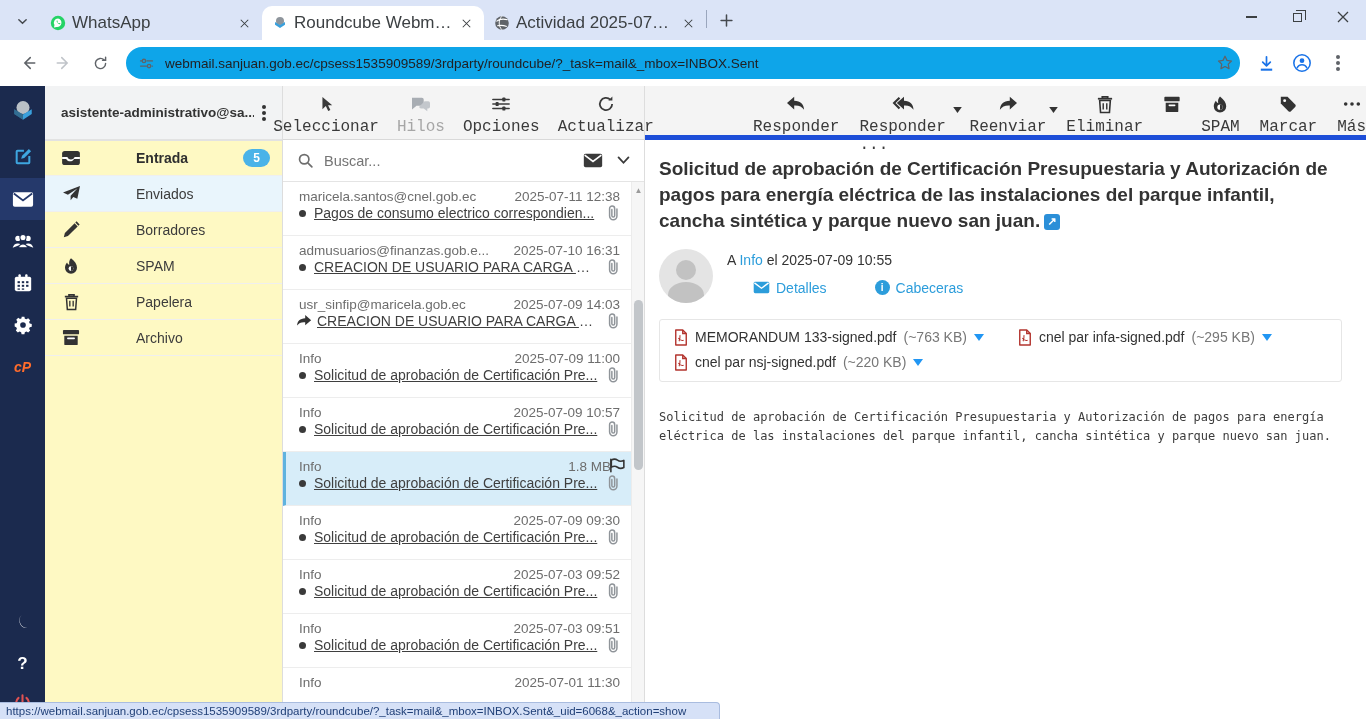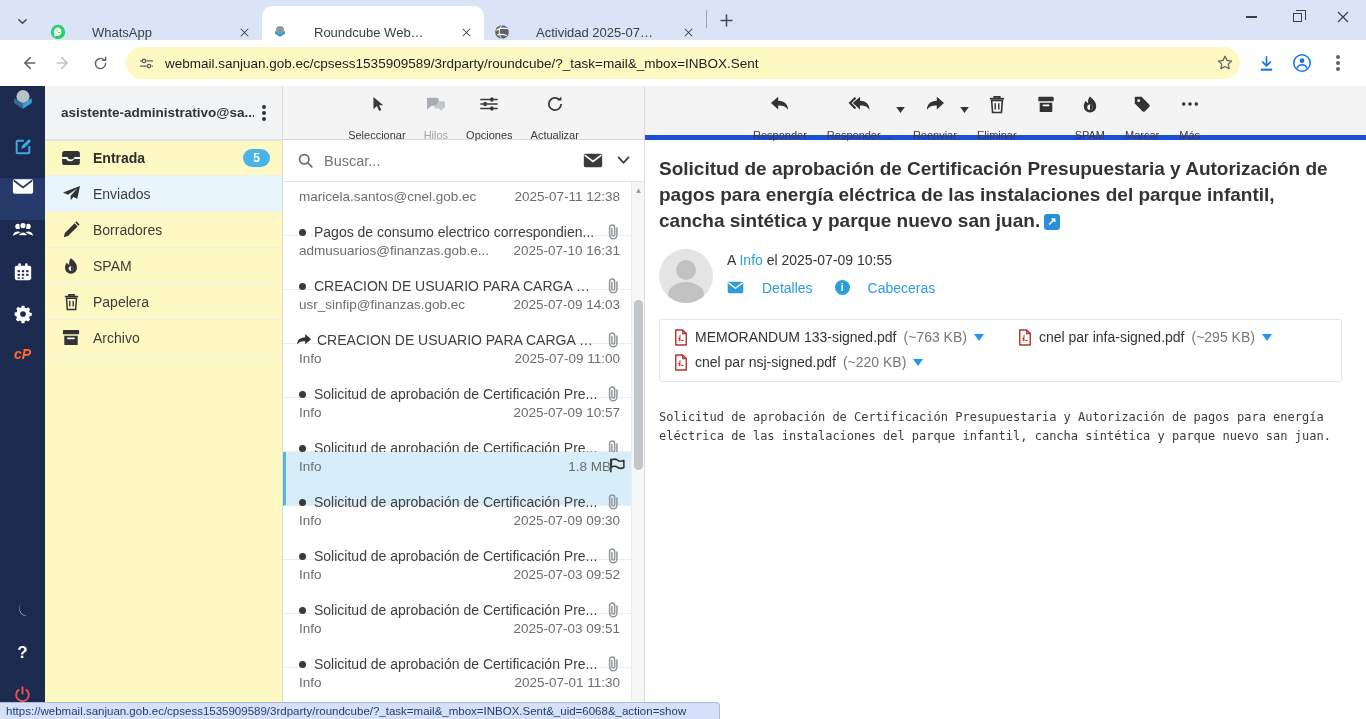--- a/index.html
+++ b/index.html
@@ -3,75 +3,75 @@
 <meta charset="utf-8">
 <style>
   * { margin:0; padding:0; box-sizing:border-box; }
   html,body { width:1366px; height:719px; overflow:hidden; background:#fff;
     font-family:"Liberation Sans", sans-serif; }
   #stage { position:relative; width:1366px; height:719px; overflow:hidden; }
 
   
   .tabstrip { height:40px; background:#dbe4f7; display:flex; align-items:flex-end; position:relative; }
   .tab-search-btn { width:28px; height:28px; margin:0 4px 5px 8px; border-radius:50%; display:flex; align-items:center; justify-content:center; color:#45494f; font-size:11px; }
-  .tab { height:34px; width:222px; display:flex; align-items:flex-end; padding:0 10px; border-radius:10px 10px 0 0; color:#3c4043; font-size:13px; position:relative;gap:20px; }
+  .tab { height:34px; width:222px; display:flex; align-items:center; padding:0 10px; border-radius:10px 10px 0 0; color:#3c4043; font-size:17px; position:relative; }
   .tab.active { background:#fff; }
   .tab .title { flex:1; overflow:hidden; white-space:nowrap; text-overflow:ellipsis; margin:0 6px; }
   .tab .close { width:16px; height:16px; display:flex; align-items:center; justify-content:center; border-radius:50%; }
   .tab .close svg { width:9px; height:9px; }
   .tab-sep { width:1px; height:18px; background:#9aa6bd; margin-bottom:12px; }
   .newtab-btn { width:26px; height:26px; margin:0 0 7px 6px; display:flex; align-items:center; justify-content:center; }
   .newtab-btn svg { width:13px; height:13px; }
   .win-controls { position:absolute; right:0; top:0; height:34px; display:flex; }
   .win-btn { width:46px; height:34px; display:flex; align-items:center; justify-content:center; }
   .ic-min { width:11px; height:1.5px; background:#3c4043; }
   .ic-restore { width:9px; height:9px; border:1.2px solid #3c4043; position:relative; background:#dbe4f7; }
   .ic-restore:before { content:""; position:absolute; left:2px; top:-4px; width:9px; height:9px; border:1.2px solid #3c4043; border-left:none; border-bottom:none; }
   .navbar { height:46px; background:#fff; display:flex; align-items:center; padding:0 10px; }
   .nav-btn { width:30px; height:30px; display:flex; align-items:center; justify-content:center; margin:0 3px; }
-  .urlbar { flex:1; height:32px; background:#fef9c3; border-radius:16px; display:flex; align-items:center; padding:0 6px 0 12px; margin:0 8px; }
+  .urlbar { flex:1; height:32px; background:#0ea5e9; border-radius:16px; display:flex; align-items:center; padding:0 6px 0 12px; margin:0 8px; }
   .urlbar .url-text { flex:1; color:#202124; font-size:13.5px; white-space:nowrap; overflow:hidden; }
   .urlbar .star { color:#5f6368; }
   .right-icons { display:flex; align-items:center; }
 
   
   #app { position:absolute; top:86px; left:0; right:0; bottom:0; display:flex; }
   .iconbar { width:45px; background:#1b2a4e; display:flex; flex-direction:column; align-items:center; position:relative; flex:none; }
-  .ib-item { width:45px; height:42px; display:flex; justify-content:center; }
+  .ib-item { width:45px; height:42px; display:flex; align-items:center; justify-content:center; }
   .ib-item.sel { background:#25396b; }
   .ib-spacer { flex:1; }
   .cp-logo { color:#ff6c2c; font-weight:bold; font-style:italic; font-size:14px; }
   .help-glyph { color:#fff; font-weight:bold; font-size:17px; }
 
   .folders { width:238px; background:#fef9c3; border-right:1px solid #ddd; flex:none; }
   .acct { height:54px; background:#f2f3f4; display:flex; align-items:center; padding:0 8px 0 16px; border-bottom:1px solid #e2e2e2; }
   .acct .email { flex:1; font-weight:bold; font-size:13.5px; color:#333; white-space:nowrap; overflow:hidden; }
   .kebab { width:4px; height:4px; border-radius:50%; background:#333; box-shadow:0 6px 0 #333, 0 -6px 0 #333; margin:0 8px; }
-  .folder { height:36px; display:flex; align-items:center; padding:0 12px 0 16px; border-bottom:1px solid #efefef; font-size:14px; color:#3c3c3c; }
+  .folder { height:36px; display:flex; align-items:center; padding:0 12px 0 16px; border-bottom:1px solid #efefef; font-size:14px; color:#3c3c3c;gap:43px; }
   .folder.first { border-top:1px solid #e2e2e2; font-weight:bold; color:#2f2f2f; }
   .folder.sel { background:#e9f5fc; }
   .folder .f-ic { width:20px; height:20px; margin-right:12px; display:flex; align-items:center; justify-content:center; }
   .folder .f-label { flex:1; }
   .badge { background:#4ab3e8; color:#fff; font-size:12px; font-weight:bold; border-radius:10px; padding:2px 10px; }
 
   .listcol { width:362px; border-right:1px solid #ddd; display:flex; flex-direction:column; position:relative; flex:none; background:#fff; }
   .list-toolbar { height:54px; background:#f4f4f4; border-bottom:1px solid #d9d9d9; display:flex; align-items:flex-start; justify-content:center; gap:18px; padding-top:7px; flex:none; }
-  .tb-item { display:flex; flex-direction:column; align-items:center; gap:14px; font-size:11px; color:#3a3a3a; position:relative; }
+  .tb-item { display:flex; flex-direction:column; align-items:center; gap:3px; font-size:16px; color:#3a3a3a; position:relative;font-family:Liberation Mono, monospace; }
   .tb-item.disabled { color:#a6a6a6; }
   .tb-item .t-ic { height:22px; display:flex; align-items:center; }
   .tb-caret { position:absolute; right:-12px; top:14px; }
   .searchrow { height:42px; display:flex; align-items:center; padding:0 14px; border-bottom:1px solid #e4e4e4; flex:none; }
   .searchrow .ph { flex:1; color:#757575; font-size:14.5px; margin-left:10px; }
   .msglist { flex:1; overflow:hidden; position:relative; }
   .mrow { height:54px; padding:7px 24px 0 16px; border-bottom:1px solid #ededed; position:relative; }
   .mrow.sel { background:#d7edf9; border-left:3px solid #5fb3de; padding-left:13px; }
   .mrow .l1 { display:flex; font-size:13.5px; color:#6d6d6d; align-items:center; }
   .mrow .l1 .sender { flex:1; white-space:nowrap; overflow:hidden; text-overflow:ellipsis; margin-right:6px; }
   .mrow .l1 .mdate { white-space:nowrap; }
-  .mrow .l2 { display:flex; align-items:center; margin-top:20px; font-size:14px; color:#3f3f3f; }
+  .mrow .l2 { display:flex; align-items:center; margin-top:1px; font-size:14px; color:#3f3f3f;text-decoration:underline; }
   .mrow .dot { width:7px; height:7px; border-radius:50%; background:#3a3a3a; margin-right:8px; flex:none; }
   .mrow .fwd { margin-right:5px; margin-left:-4px; flex:none; display:flex; }
   .mrow .subj { flex:1; white-space:nowrap; overflow:hidden; text-overflow:ellipsis; }
   .mrow .clip { margin-left:6px; flex:none; display:flex; }
   .mrow .mflag { position:absolute; right:18px; top:6px; display:flex; }
   .list-scroll { position:absolute; top:0; right:0; width:13px; height:100%; background:#f6f6f6; border-left:1px solid #ececec; }
   .list-scroll .thumb { position:absolute; left:2px; width:9px; top:118px; height:170px; background:#c2c6ca; border-radius:5px; }
   .scroll-arrow { position:absolute; left:0; width:13px; text-align:center; font-size:8px; color:#9a9a9a; }
   .list-footer { height:16px; border-top:1px solid #e4e4e4; display:flex; align-items:center; justify-content:center; gap:14px; flex:none; }
   .pagebox { width:42px; height:20px; border:1px solid #cfcfcf; border-radius:3px; margin-top:10px; }
@@ -81,21 +81,21 @@
   .view-body { flex:1; padding:16px 24px 0 14px; overflow:hidden; }
   .subject-line { max-width:700px; font-size:19px; font-weight:bold; color:#333; line-height:1.38; }
   .extlink { display:inline-flex; width:16px; height:16px; background:#2b8fd8; border-radius:3px; color:#fff; font-size:11px; align-items:center; justify-content:center; font-weight:bold; vertical-align:2px; margin-left:4px; }
   .hdr { display:flex; margin-top:14px; }
   .avatar { width:54px; height:54px; border-radius:50%; background:#e4e4e4; position:relative; overflow:hidden; flex:none; }
   .avatar:before { content:""; position:absolute; left:17px; top:11px; width:20px; height:20px; border-radius:50%; background:#c2c2c2; }
   .avatar:after { content:""; position:absolute; left:9px; top:33px; width:36px; height:26px; border-radius:50% 50% 0 0; background:#c2c2c2; }
   .hdr-text { margin-left:14px; padding-top:3px; font-size:14px; color:#333; }
   .hdr-links { display:flex; gap:22px; margin-top:12px; align-items:center; }
   .blue { color:#2c9ddb; }
-  .hdr-link { display:flex; align-items:center; gap:18px; color:#2c9ddb; font-size:14px; }
+  .hdr-link { display:flex; align-items:center; gap:6px; color:#2c9ddb; font-size:14px;margin-left:26px; }
   .info-circle { width:15px; height:15px; border-radius:50%; background:#2c9ddb; color:#fff; font-size:10px; font-weight:bold; display:flex; align-items:center; justify-content:center; font-style:normal; }
   .attach-box { border:1px solid #e6e6e6; border-radius:3px; margin-top:16px; padding:9px 14px 10px; max-width:880px; display:flex; flex-wrap:wrap; column-gap:34px; row-gap:8px; }
   .attach { display:flex; align-items:center; gap:7px; font-size:14px; color:#333; }
   .attach .size { color:#777; }
   .msg-text { margin-top:26px; font-family:"DejaVu Sans Mono", monospace; font-size:12px; color:#3c3c3c; line-height:1.6; max-width:680px; }
 
   .statusbar { position:absolute; left:0; bottom:0; height:17px; width:720px; background:#d6e1f7; border:1px solid #a9bcdf; border-left:none; border-bottom:none; border-radius:0 4px 0 0; display:flex; align-items:center; padding:0 6px; font-size:11.5px; color:#1f3f77; white-space:nowrap; overflow:hidden; z-index:50; }
 </style>
 </head>
 <body>
@@ -485,21 +485,21 @@
       <span class="clip">
                 <svg width="14" height="16" viewBox="0 0 16 18">
                   <path d="M12.5 4.5v8a4.2 4.2 0 01-8.4 0V4a2.9 2.9 0 015.8 0v8a1.6 1.6 0 01-3.2 0V5" fill="none" stroke="#8f9499" stroke-width="1.7" stroke-linecap="round"></path>
                 </svg>
               </span>
     </div>
 
   </div>
           <div class="mrow">
     <div class="l1">
-      <span class="sender">usr_sinfip@finanzas.gob.ec</span>
+      <span class="sender">usr_sinfip@maricela.gob.ec</span>
       <span class="mdate">2025-07-09 14:03</span>
     </div>
     <div class="l2">
 
       <span class="fwd" style="display: flex;">
                 <svg width="17" height="14" viewBox="0 0 20 16">
                   <path d="M12 1l7 6-7 6V9.4C7.5 9 4.6 10.2 2.4 13.4 2.8 8 5.8 5.2 12 4.8z" fill="#333"></path>
                 </svg>
               </span>
       <span class="subj">CREACION DE USUARIO PARA CARGA DE I...</span>

